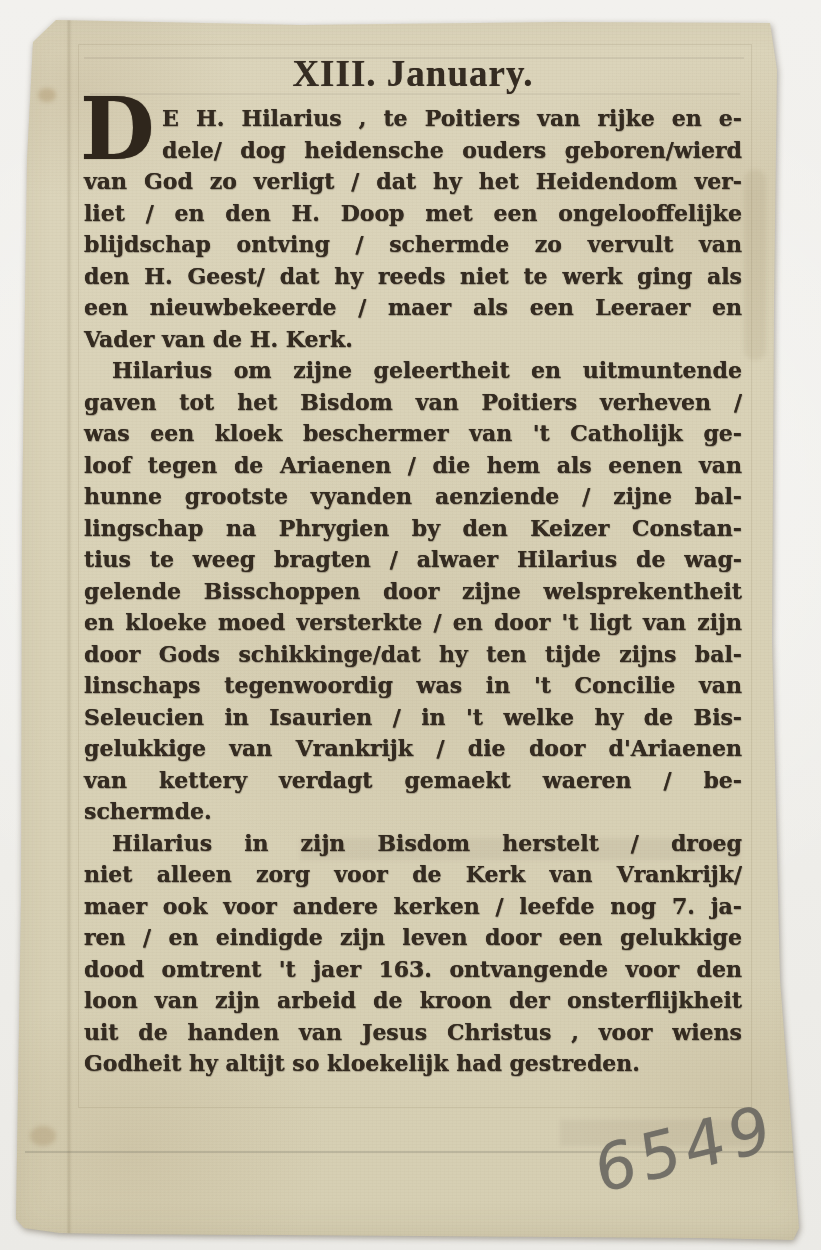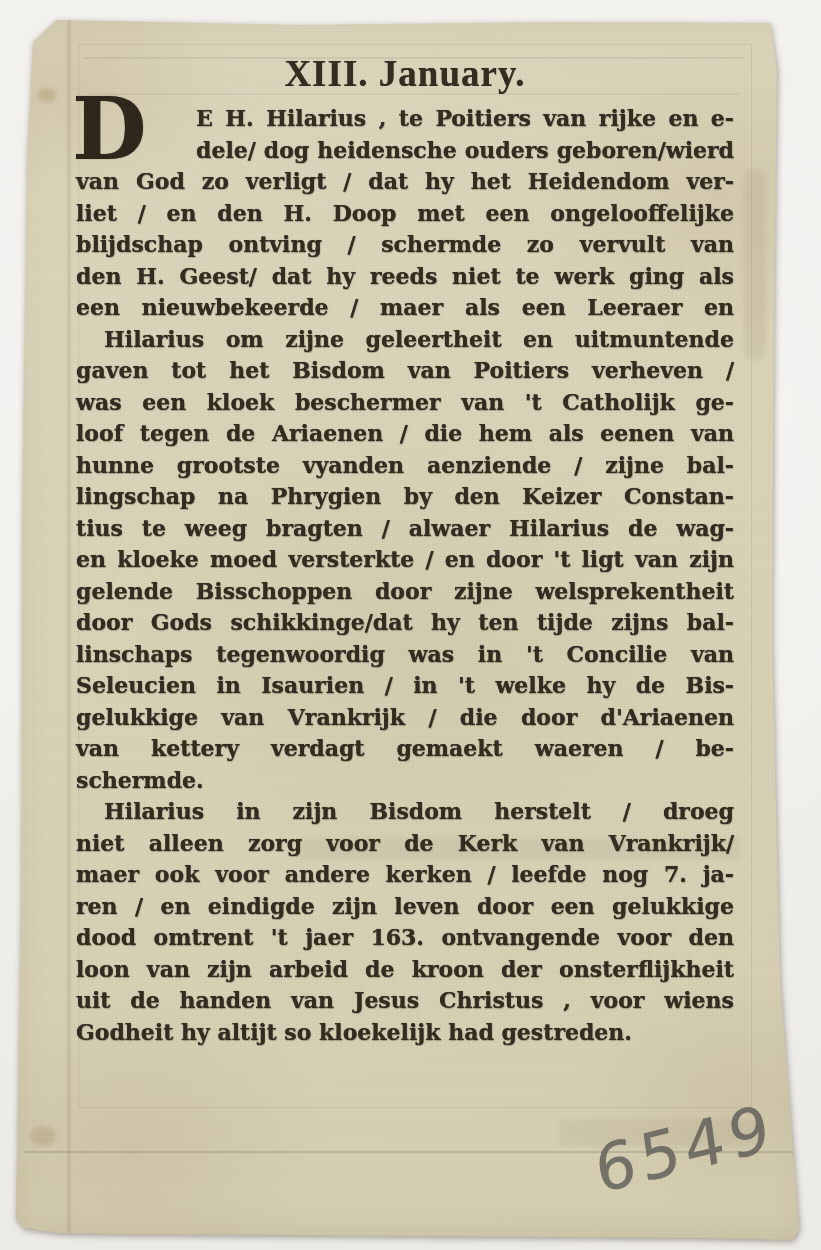--- a/index.html
+++ b/index.html
@@ -34,37 +34,37 @@
   .show-line.l2{left:90px;top:93px;width:650px;height:2px;opacity:0.55;}
   .show-line.l3{left:25px;top:1151px;width:780px;height:2px;opacity:1;background:rgba(80,78,70,0.20);}
   .ghost{position:absolute;background:rgba(100,90,70,0.07);filter:blur(2px);}
   .ghost.g1{left:300px;top:838px;width:440px;height:22px;}
   .ghost.g2{left:560px;top:1120px;width:200px;height:26px;}
   .stain{position:absolute;border-radius:50%;filter:blur(2px);}
   .stain.s1{left:38px;top:88px;width:18px;height:14px;background:rgba(150,118,70,0.28);}
   .stain.s2{left:30px;top:1126px;width:26px;height:20px;background:rgba(140,108,62,0.22);}
   .stain.s3{left:744px;top:170px;width:22px;height:190px;border-radius:10px;background:rgba(130,105,65,0.10);}
 
-  .text-block{position:absolute;left:76px;top:52px;width:658px;color:#342b21;}
+  .text-block{position:absolute;left:84px;top:52px;width:658px;color:#342b21;}
   .page-heading{
     font-family:"Liberation Serif", serif;font-size:37px;font-weight:700;
     text-align:center;letter-spacing:1px;margin:0 0 8px 0;color:#352c22;
     text-shadow:0 0 0.7px rgba(53,44,34,0.7);
   }
   .para{position:relative;}
   .line{
     font-family:"DejaVu Serif", serif;font-weight:700;font-size:22px;
     height:31.5px;line-height:31.5px;
     text-align:justify;text-align-last:justify;
     text-shadow:0 0 0.7px rgba(52,43,33,0.85), 0.5px 0.5px 0.9px rgba(52,43,33,0.30);
     white-space:nowrap;overflow:visible;
   }
   .line.plast{text-align-last:left;}
   .line.pfirst{text-indent:28px;}
-  .line.dropcap-indent{margin-left:120px;}
+  .line.dropcap-indent{margin-left:78px;}
   .drop-cap{
     position:absolute;left:-4px;top:-6px;
     font-family:"DejaVu Serif", serif;font-weight:700;font-size:86px;line-height:64px;
     color:#2f261c;text-shadow:0 0 1px rgba(47,38,28,0.8);
   }
   .handwritten-number{
     position:absolute;left:596px;top:1134px;width:210px;
     font-family:"DejaVu Sans", sans-serif;font-size:64px;font-weight:400;
     color:#63615c;letter-spacing:5px;
     transform:rotate(-14deg) skewX(-6deg);transform-origin:left center;
@@ -92,32 +92,33 @@
 
       <div class="para">
         <span class="drop-cap">D</span>
         <div class="line dropcap-indent">E H. Hilarius , te Poitiers van rijke en e-</div>
         <div class="line dropcap-indent">dele/ dog heidensche ouders geboren/wierd</div>
         <div class="line">van God zo verligt / dat hy het Heidendom ver-</div>
         <div class="line">liet / en den H. Doop met een ongelooffelijke</div>
         <div class="line">blijdschap ontving / schermde zo vervult van</div>
         <div class="line">den H. Geest/ dat hy reeds niet te werk ging als</div>
         <div class="line">een nieuwbekeerde / maer als een Leeraer en</div>
+        <div class="line plast">Vader van de H. Kerk.</div>
       </div>
 
       <div class="para">
         <div class="line pfirst">Hilarius om zijne geleertheit en uitmuntende</div>
         <div class="line">gaven tot het Bisdom van Poitiers verheven /</div>
         <div class="line">was een kloek beschermer van 't Catholijk ge-</div>
         <div class="line">loof tegen de Ariaenen / die hem als eenen van</div>
         <div class="line">hunne grootste vyanden aenziende / zijne bal-</div>
         <div class="line">lingschap na Phrygien by den Keizer Constan-</div>
         <div class="line">tius te weeg bragten / alwaer Hilarius de wag-</div>
+        <div class="line">gelende Bisschoppen door zijne welsprekentheit</div>
         <div class="line">en kloeke moed versterkte / en door 't ligt van zijn</div>
-        <div class="line">gelende Bisschoppen door zijne welsprekentheit</div>
         <div class="line">door Gods schikkinge/dat hy ten tijde zijns bal-</div>
         <div class="line">linschaps tegenwoordig was in 't Concilie van</div>
         <div class="line">Seleucien in Isaurien / in 't welke hy de Bis-</div>
         <div class="line">gelukkige van Vrankrijk / die door d'Ariaenen</div>
         <div class="line">van kettery verdagt gemaekt waeren / be-</div>
         <div class="line plast">schermde.</div>
       </div>
 
       <div class="para">
         <div class="line pfirst">Hilarius in zijn Bisdom herstelt / droeg</div>

